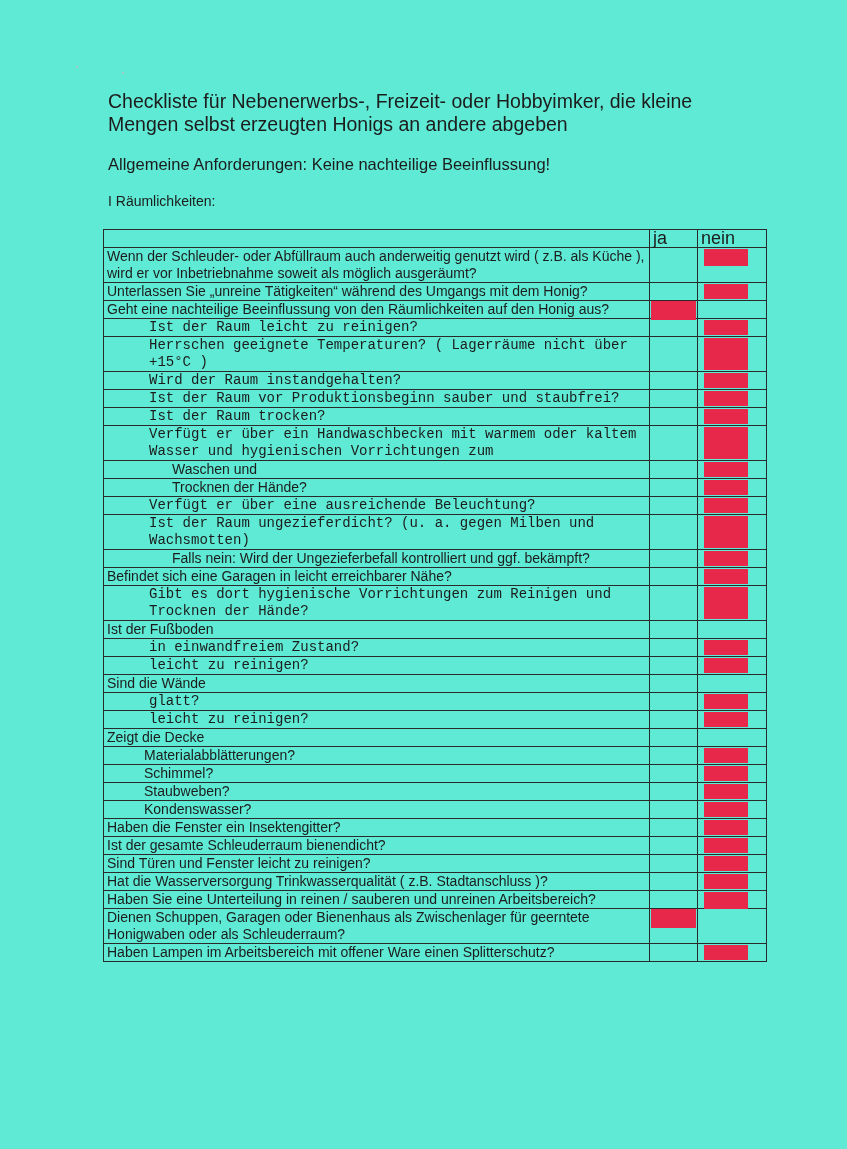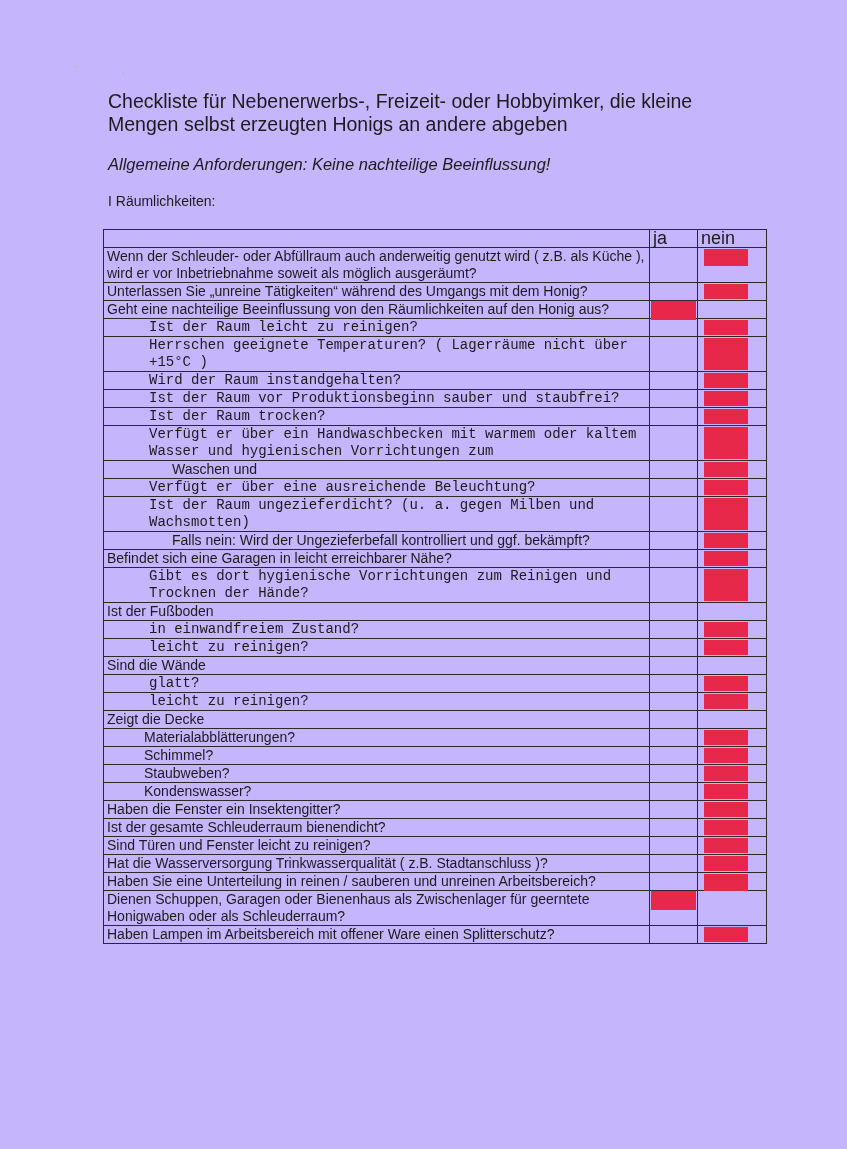--- a/index.html
+++ b/index.html
@@ -1,20 +1,20 @@
 <!DOCTYPE html>
 <html><head>
 <meta charset="utf-8">
 <style>
   html, body { margin: 0; padding: 0; background: #ffffff; }
   body { width: 847px; height: 1149px; position: relative; overflow: hidden;
          font-family: "Liberation Sans", sans-serif; color: #1a1a1a; }
-  .page { position: absolute; left: 0; top: 0; width: 847px; height: 1149px; background: #c4b5fd; }
+  .page { position: absolute; left: 0; top: 0; width: 847px; height: 1149px; background: #5eead4; }
   .title { position: absolute; left: 108px; top: 90px; width: 640px; font-size: 19.5px; line-height: 23px; color: #1c1c1c; }
-  .subtitle { position: absolute; left: 108px; top: 155px; font-size: 16.5px; color: #1c1c1c; font-style: italic; }
+  .subtitle { position: absolute; left: 108px; top: 155px; font-size: 16.5px; color: #1c1c1c; }
   .section { position: absolute; left: 108px; top: 193px; font-size: 14px; font-weight: normal; color: #1c1c1c; }
   table.check { position: absolute; left: 103px; top: 229px; width: 663px; border-collapse: collapse; table-layout: fixed; font-size: 14px; line-height: 17px; }
   table.check td { border: 1px solid #2a2a2a; padding: 0 0 0 3px; vertical-align: top; color: #1c1c1c; }
   table.check col.q { width: 546px; }
   table.check col.ja { width: 48px; }
   table.check col.nein { width: 69px; }
   td.ans { position: relative; padding: 0 !important; }
   .mark { position: absolute; background: #e8284a; }
   td.ja .mark { left: 1px; right: 1px; top: 0; height: 19px; }
   td.nein .mark { left: 6px; width: 44px; top: 1px; bottom: 1px; }
@@ -112,20 +112,27 @@
           </td>
         </tr>
         <tr>
           <td class="i2">Waschen und</td>
           <td class="ans ja"></td>
           <td class="ans nein">
             <div class="mark" style="background: rgb(232, 40, 74);"></div>
           </td>
         </tr>
         <tr>
+          <td class="i2">Trocknen der Hände?</td>
+          <td class="ans ja"></td>
+          <td class="ans nein">
+            <div class="mark" style="background: rgb(232, 40, 74);"></div>
+          </td>
+        </tr>
+        <tr>
           <td class="i1">Verfügt er über eine ausreichende Beleuchtung?</td>
           <td class="ans ja"></td>
           <td class="ans nein">
             <div class="mark" style="background: rgb(232, 40, 74);"></div>
           </td>
         </tr>
         <tr>
           <td class="i1">Ist der Raum ungezieferdicht? (u. a. gegen Milben und Wachsmotten)</td>
           <td class="ans ja"></td>
           <td class="ans nein">

